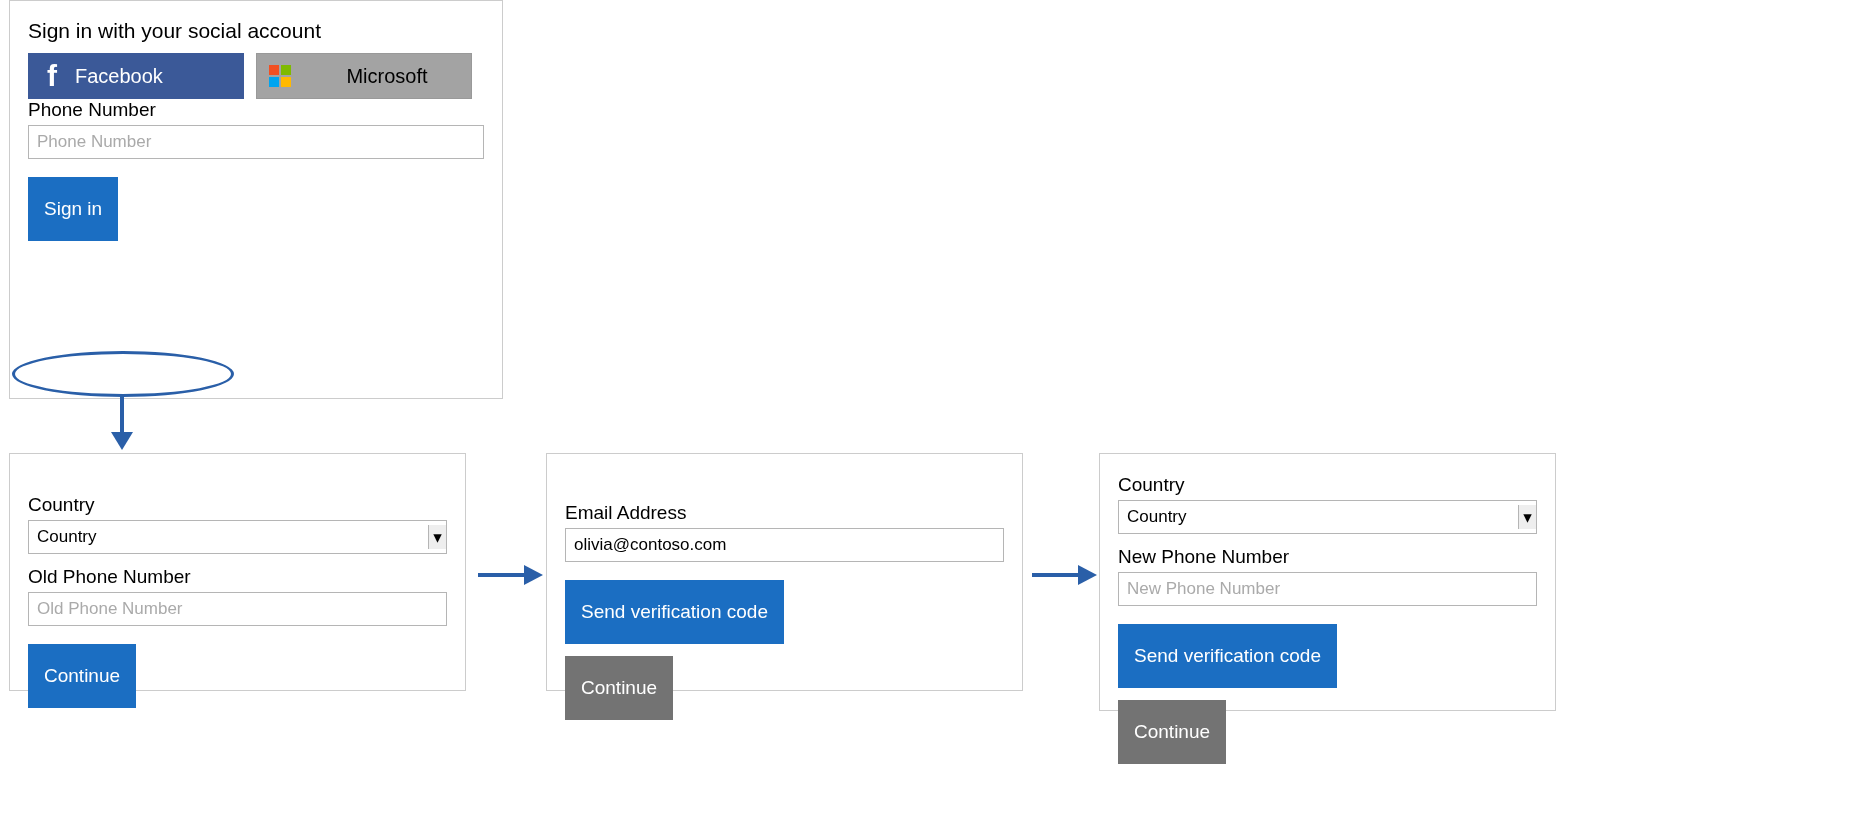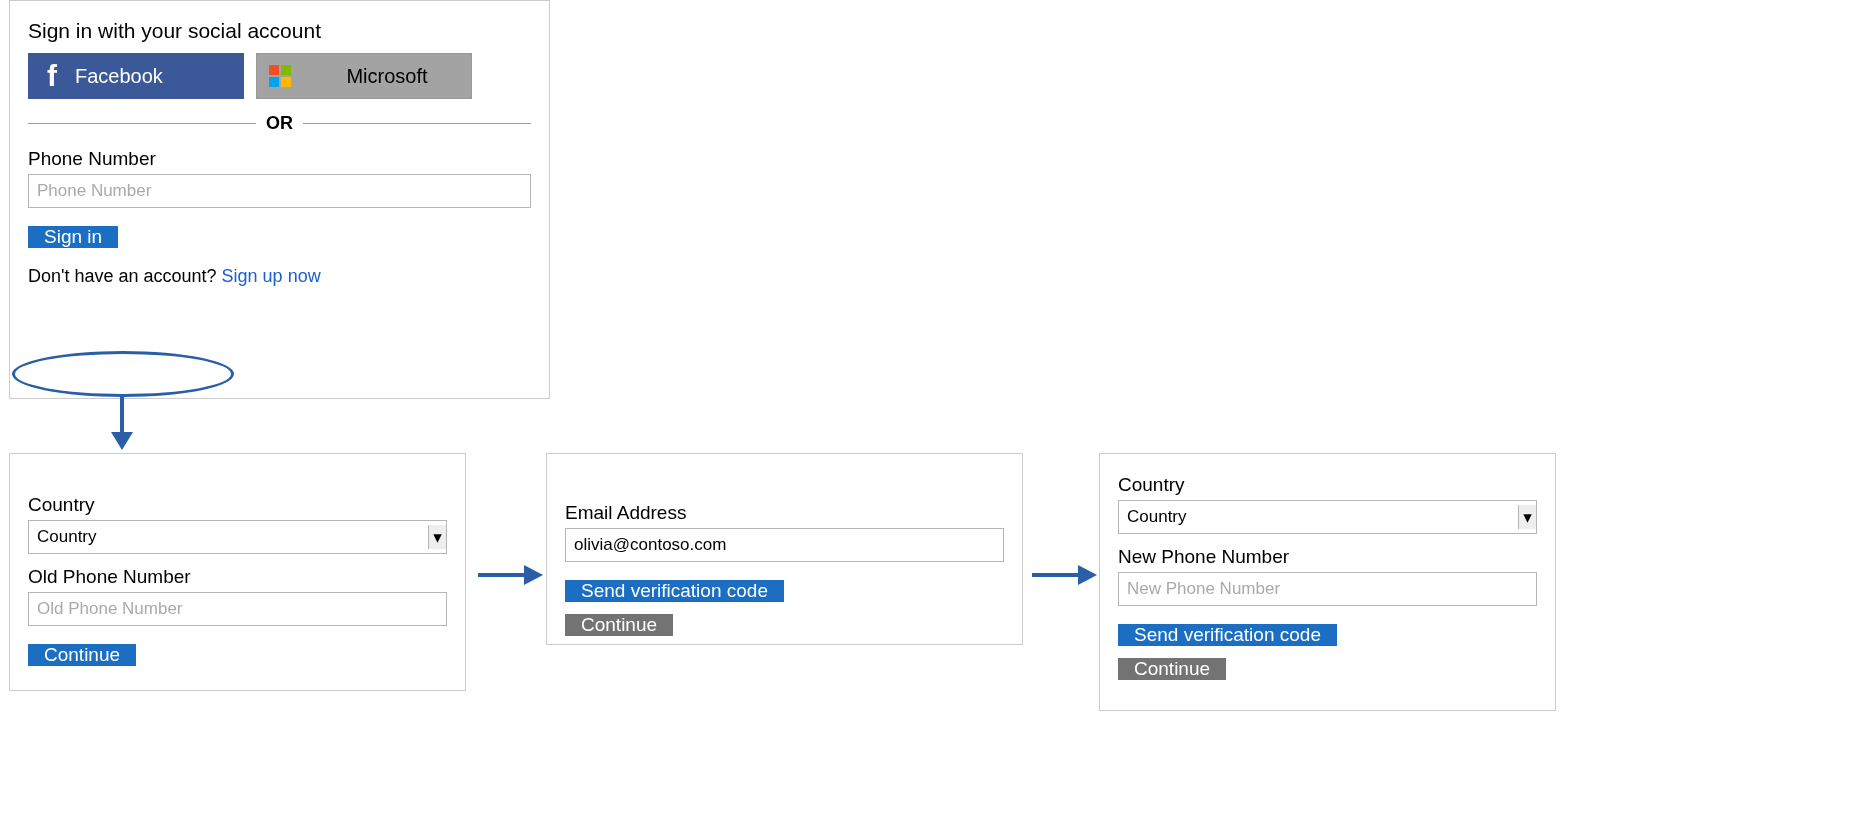--- a/index.html
+++ b/index.html
@@ -43,21 +43,21 @@
     height: 100%;
     border-left: 1px solid #b5b5b5;
     display: flex;
     align-items: center;
     justify-content: center;
     margin-right: -8px;
     background: #eee;
   }
   .btn {
     display: inline-block;
-    padding: 0 16px;
+    padding: 21px 16px;
     font-size: 19px;
     border: none;
     cursor: pointer;
     font-family: inherit;
     color: #fff;
   }
   .btn-primary { background: #1b6ec2; }
   .btn-secondary { background: #737373; }
   .link { color: #1a5fd1; cursor: pointer; }
   .divider-row {
@@ -89,52 +89,44 @@
     border:3px solid #2a5fa8;
     border-radius:50%;
     pointer-events:none;
   }
   .gap { height:12px; }
   .gap-lg { height:18px; }
 </style>
 </head>
 <body>
 
-<div class="panel" style="left:9px; top:0; width:541px; height:399px;">
+<div class="panel" style="left:9px; top:0; width:494px; height:399px;">
   <div class="heading">Sign in with your social account</div>
   <div class="social-row">
     <div class="social-btn fb">
       <span class="icon">f</span>
       <span class="txt">Facebook</span>
     </div>
     <div class="social-btn ms">
       <span class="icon">
           <span class="ms-grid">
             <span></span>
             <span></span>
             <span></span>
             <span></span>
           </span>
         </span>
       <span class="txt">Microsoft</span>
     </div>
   </div>
-  <div class="divider-row">
-    <div class="line"></div>
-    <div class="or">OR</div>
-    <div class="line"></div>
-  </div>
   <div class="label">Phone Number</div>
   <input type="text" placeholder="Phone Number" style="">
   <div class="gap-lg"></div>
   <button class="btn btn-primary">Sign in</button>
   <div class="gap-lg"></div>
-  <div>
-    <span>Don't have an account? </span><span class="link">Sign up now</span>
-  </div>
 </div>
 
 <div class="annot-ellipse" style="left:12px; top:351px; width:222px; height:46px;"></div>
 
 <svg class="arrow" style="left:107px; top:394px; width:30px; height:56px;" viewBox="0 0 30 56">
   <line x1="15" y1="0" x2="15" y2="40" stroke="#2a5fa8" stroke-width="4"></line>
   <polygon points="15,56 4,38 26,38" fill="#2a5fa8"></polygon>
 </svg>
 
 <div class="panel" style="left:9px; top:453px; width:457px; height:238px; padding-top:40px;">
@@ -148,21 +140,21 @@
   <input type="text" placeholder="Old Phone Number" style="">
   <div class="gap-lg"></div>
   <button class="btn btn-primary">Continue</button>
 </div>
 
 <svg class="arrow" style="left:478px; top:560px; width:65px; height:30px;" viewBox="0 0 65 30">
   <line x1="0" y1="15" x2="48" y2="15" stroke="#2a5fa8" stroke-width="4"></line>
   <polygon points="65,15 46,5 46,25" fill="#2a5fa8"></polygon>
 </svg>
 
-<div class="panel" style="left:546px; top:453px; width:477px; height:192px; padding-top:48px;">
+<div class="panel" style="left:546px; top:453px; width:477px; height:238px; padding-top:48px;">
   <div class="label">Email Address</div>
   <input type="text" value="olivia@contoso.com" style="">
   <div class="gap-lg"></div>
   <button class="btn btn-primary">Send verification code</button>
   <div class="gap"></div>
   <button class="btn btn-secondary">Continue</button>
 </div>
 
 <svg class="arrow" style="left:1032px; top:560px; width:65px; height:30px;" viewBox="0 0 65 30">
   <line x1="0" y1="15" x2="48" y2="15" stroke="#2a5fa8" stroke-width="4"></line>

